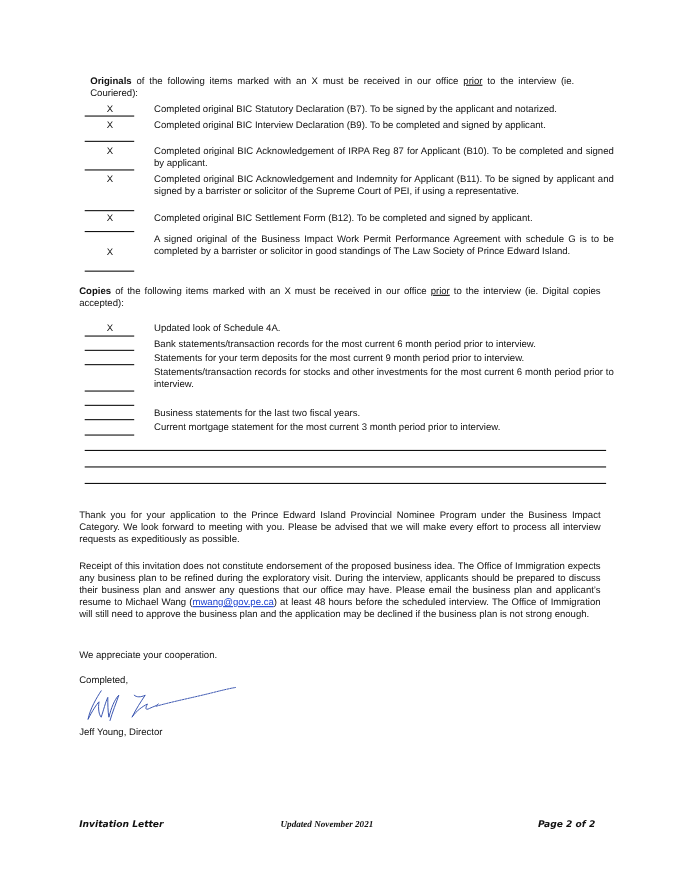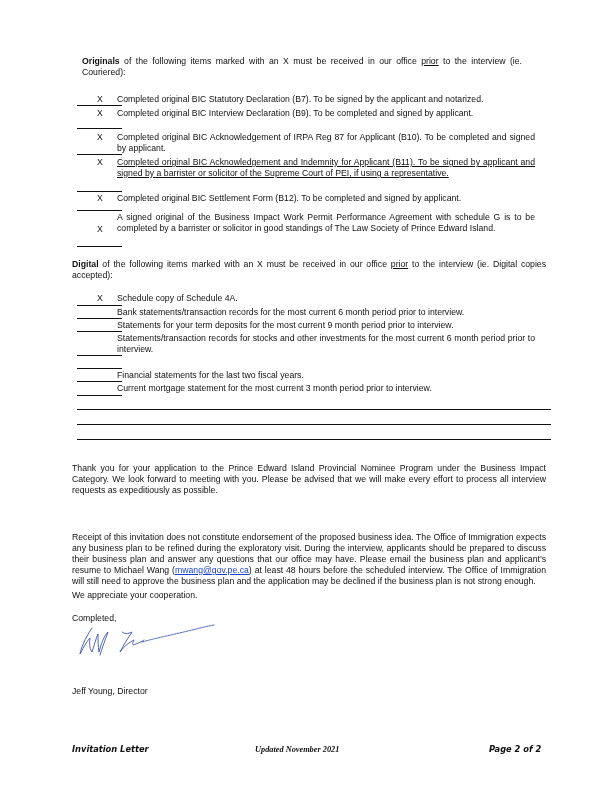--- a/index.html
+++ b/index.html
@@ -4,107 +4,107 @@
 <style>
   html, body { margin: 0; padding: 0; background: #ffffff; }
   body { width: 612px; height: 792px; position: relative; overflow: hidden;
          font-family: "Liberation Sans", sans-serif; color: #111; font-size: 8.7px; line-height: 11px; }
   .abs { position: absolute; }
   .para { position: absolute; text-align: justify; }
   .para b { font-weight: bold; }
   u { text-decoration: underline; }
   .hline { position: absolute; height: 0; border-top: 1px solid #111; }
   .mark { position: absolute; width: 46px; text-align: center; }
-  .itemtext { position: absolute; left: 117px; width: 418px; text-align: justify; }
+  .itemtext { position: absolute; left: 140px; width: 418px; text-align: justify; }
   .footer { position: absolute; top: 744px; font-family: "DejaVu Sans", sans-serif; font-weight: bold; font-style: italic; font-size: 8.3px; }
   a.email { color: #1a3fd0; text-decoration: underline; }
 </style>
 </head>
 <body>
 
-<div class="para" style="left:82px; top:56px; width:440px;">
+<div class="para" style="left:82px; top:68px; width:440px;">
   <b>Originals</b><span> of the following items marked with an X must be received in our office </span><u>prior</u><span> to the interview (ie. Couriered):</span>
 </div>
 
 <div>
 
   <div class="mark" style="left:77px; top:94px;">X</div>
   <div class="hline" style="left:77px; top:105px; width:45px;"></div>
   <div class="itemtext" style="top:94px;">Completed original BIC Statutory Declaration (B7). To be signed by the applicant and notarized.</div>
 
   <div class="mark" style="left:77px; top:108px;">X</div>
   <div class="itemtext" style="top:108px;">Completed original BIC Interview Declaration (B9). To be completed and signed by applicant.</div>
   <div class="hline" style="left:77px; top:128px; width:45px;"></div>
 
   <div class="mark" style="left:77px; top:132px;">X</div>
   <div class="itemtext" style="top:132px;">Completed original BIC Acknowledgement of IRPA Reg 87 for Applicant (B10). To be completed and signed by applicant.</div>
   <div class="hline" style="left:77px; top:154px; width:45px;"></div>
 
   <div class="mark" style="left:77px; top:157px;">X</div>
-  <div class="itemtext" style="top:157px;text-decoration:underline;">Completed original BIC Acknowledgement and Indemnity for Applicant (B11). To be signed by applicant and signed by a barrister or solicitor of the Supreme Court of PEI, if using a representative.</div>
+  <div class="itemtext" style="top:157px;">Completed original BIC Acknowledgement and Indemnity for Applicant (B11). To be signed by applicant and signed by a barrister or solicitor of the Supreme Court of PEI, if using a representative.</div>
   <div class="hline" style="left:77px; top:191px; width:45px;"></div>
 
   <div class="mark" style="left:77px; top:193px;">X</div>
   <div class="itemtext" style="top:193px;">Completed original BIC Settlement Form (B12). To be completed and signed by applicant.</div>
   <div class="hline" style="left:77px; top:210px; width:45px;"></div>
 
   <div class="mark" style="left:77px; top:224px;">X</div>
   <div class="itemtext" style="top:212px;">A signed original of the Business Impact Work Permit Performance Agreement with schedule G is to be completed by a barrister or solicitor in good standings of The Law Society of Prince Edward Island.</div>
   <div class="hline" style="left:77px; top:246px; width:45px;"></div>
 </div>
 
 <div class="para" style="left:72px; top:259px; width:474px;">
-  <b>Digital</b><span> of the following items marked with an X must be received in our office </span><u>prior</u><span> to the interview (ie. Digital copies accepted):</span>
+  <b>Copies</b><span> of the following items marked with an X must be received in our office </span><u>prior</u><span> to the interview (ie. Digital copies accepted):</span>
 </div>
 
 <div>
   <div class="mark" style="left:77px; top:293px;">X</div>
-  <div class="itemtext" style="top:293px;">Schedule copy of Schedule 4A.</div>
+  <div class="itemtext" style="top:293px;">Updated look of Schedule 4A.</div>
   <div class="hline" style="left:77px; top:305px; width:45px;"></div>
 
   <div class="mark" style="left:77px; top:307px;"></div>
   <div class="itemtext" style="top:307px;">Bank statements/transaction records for the most current 6 month period prior to interview.</div>
   <div class="hline" style="left:77px; top:318px; width:45px;"></div>
 
   <div class="mark" style="left:77px; top:320px;"></div>
   <div class="itemtext" style="top:320px;">Statements for your term deposits for the most current 9 month period prior to interview.</div>
   <div class="hline" style="left:77px; top:331px; width:45px;"></div>
 
   <div class="mark" style="left:77px; top:334px;"></div>
   <div class="itemtext" style="top:333px;">Statements/transaction records for stocks and other investments for the most current 6 month period prior to interview.</div>
   <div class="hline" style="left:77px; top:355px; width:45px;"></div>
 
   <div class="hline" style="left:77px; top:368px; width:45px;"></div>
   <div class="mark" style="left:77px; top:370px;"></div>
-  <div class="itemtext" style="top:370px;">Financial statements for the last two fiscal years.</div>
+  <div class="itemtext" style="top:370px;">Business statements for the last two fiscal years.</div>
   <div class="hline" style="left:77px; top:381px; width:45px;"></div>
 
   <div class="mark" style="left:77px; top:383px;"></div>
   <div class="itemtext" style="top:383px;">Current mortgage statement for the most current 3 month period prior to interview.</div>
   <div class="hline" style="left:77px; top:395px; width:45px;"></div>
 
   <div class="hline" style="left:77px; top:409px; width:474px;"></div>
   <div class="hline" style="left:77px; top:424px; width:474px;"></div>
   <div class="hline" style="left:77px; top:439px; width:474px;"></div>
 </div>
 
 <div class="para" style="left:72px; top:463px; width:474px;">Thank you for your application to the Prince Edward Island Provincial Nominee Program under the Business Impact Category. We look forward to meeting with you. Please be advised that we will make every effort to process all interview requests as expeditiously as possible.</div>
 
-<div class="para" style="left:72px; top:509px; width:474px;margin-top:23px;">
+<div class="para" style="left:72px; top:509px; width:474px;">
   <span>Receipt of this invitation does not constitute endorsement of the proposed business idea. The Office of Immigration expects any business plan to be refined during the exploratory visit. During the interview, applicants should be prepared to discuss their business plan and answer any questions that our office may have. Please email the business plan and applicant’s resume to Michael Wang (</span><a class="email">mwang@gov.pe.ca</a><span>) at least 48 hours before the scheduled interview. The Office of Immigration will still need to approve the business plan and the application may be declined if the business plan is not strong enough.</span>
 </div>
 
 <div class="abs" style="left:72px; top:590px;">We appreciate your cooperation.</div>
 <div class="abs" style="left:72px; top:613px;">Completed,</div>
 
 <svg class="abs" style="left:76px; top:624px;" width="140" height="34" viewBox="0 0 140 34">
   <g fill="none" stroke="#3a55b0" stroke-width="0.9" stroke-linecap="round">
     <path d="M16 4 C12 10, 6 20, 4 30 C8 22, 12 16, 14 14 C13 20, 14 26, 16 28 C18 22, 20 14, 22 10 C22 16, 22 22, 23 28 C25 20, 28 12, 32 8 C30 14, 26 24, 24 31"></path>
     <path d="M46 8 C48 10, 52 10, 56 8 C52 14, 48 20, 44 28 C48 22, 54 18, 58 16 C56 20, 56 22, 60 20 C64 18, 66 18, 68 16"></path>
     <path d="M66 18 C80 14, 100 10, 116 6 C124 4, 132 2, 138 1" stroke-dasharray="2 1"></path>
   </g>
 </svg>
 
-<div class="abs" style="left:72px; top:660px;margin-top:26px;">Jeff Young, Director</div>
+<div class="abs" style="left:72px; top:660px;">Jeff Young, Director</div>
 
 <div class="footer" style="left:72px;">Invitation Letter</div>
 <div class="footer" style="left:255px;font-family:Liberation Serif, serif;">Updated November 2021</div>
 <div class="footer" style="left:489px;">Page 2 of 2</div>
 
 </body></html>

